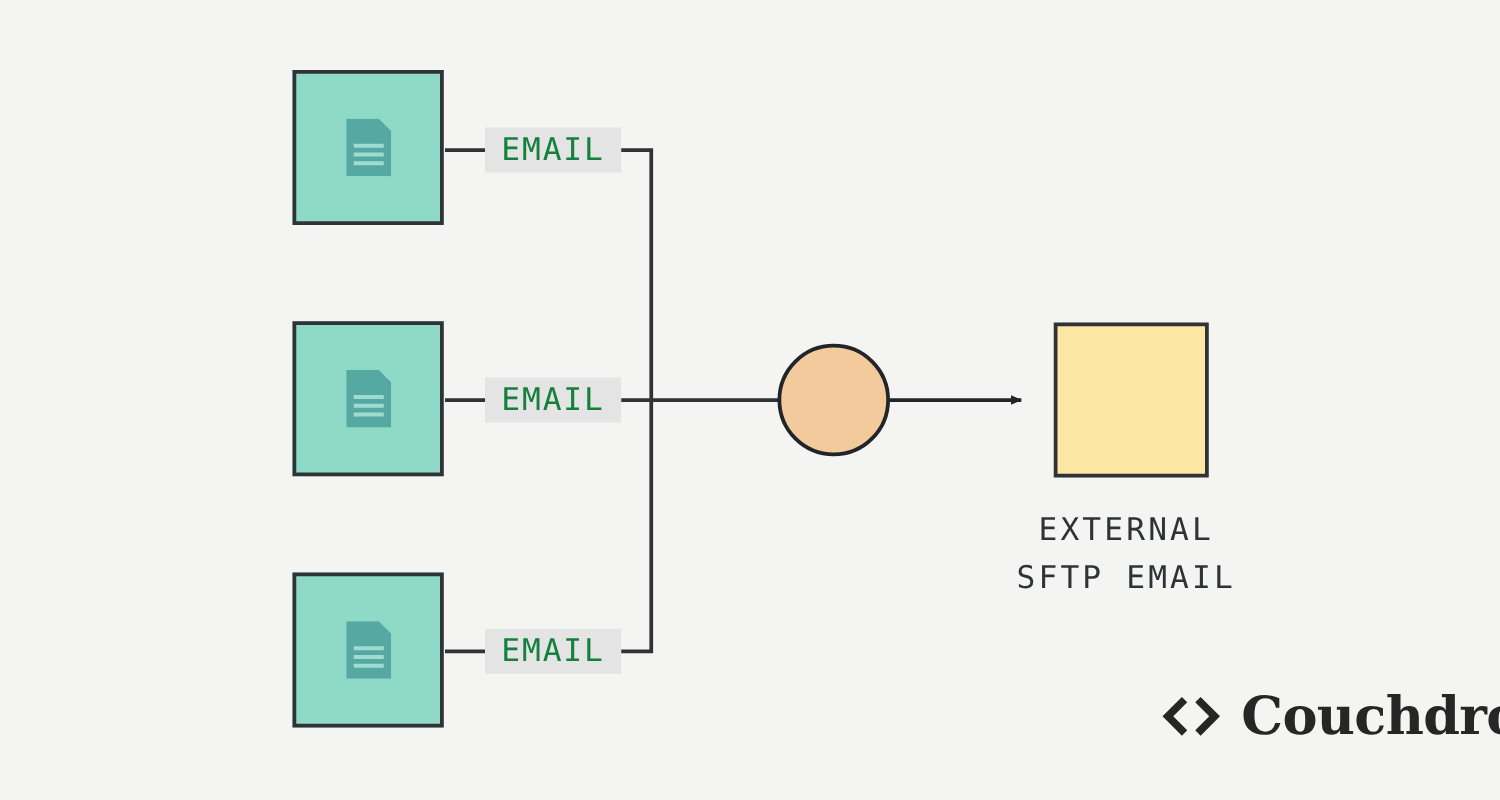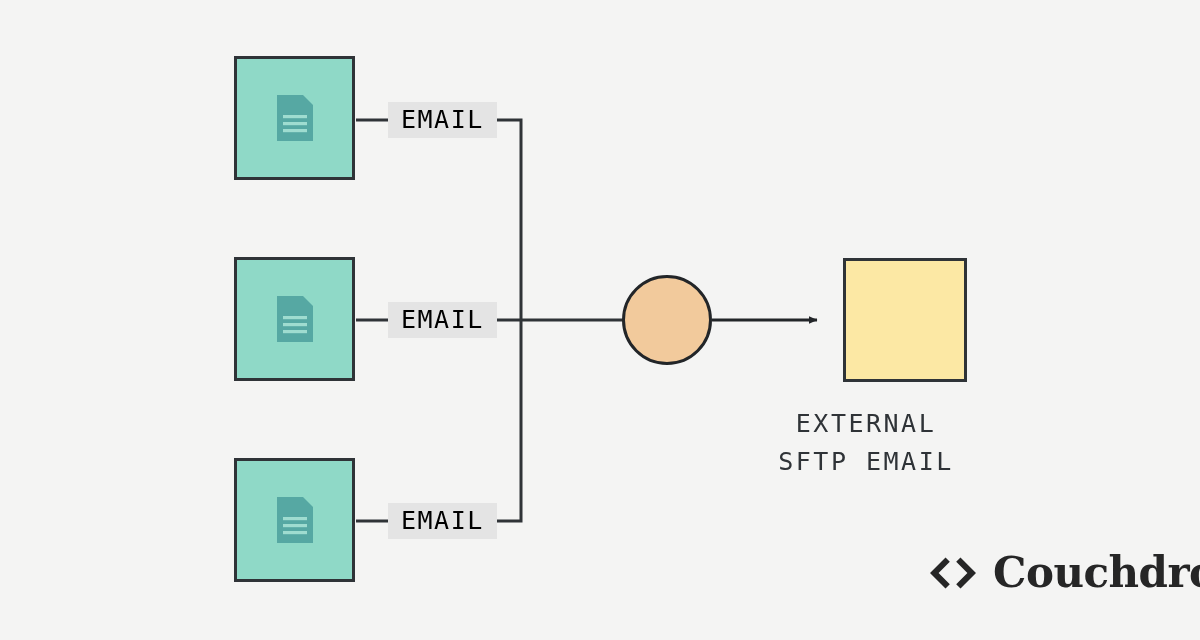--- a/index.html
+++ b/index.html
@@ -48,21 +48,21 @@
     height: 46px;
     display: block;
   }
 
   
   .email-label {
     position: absolute;
     height: 36px;
     padding: 0 13px;
     background: #e4e4e4;
-    color: #000000;
+    color: #15803d;
     font-family: "DejaVu Sans Mono", monospace;
     font-size: 25px;
     letter-spacing: 1.5px;
     line-height: 36px;
     white-space: nowrap;
     text-align: center;
     box-sizing: border-box;
   }
   .email-label.e1 { left: 388px; top: 102px; }
   .email-label.e2 { left: 388px; top: 302px; }
@@ -87,21 +87,21 @@
     left: 843px;
     top: 258px;
     width: 124px;
     height: 124px;
     background: #fce8a4;
     border: 3px solid #2f3337;
     box-sizing: border-box;
   }
   .dest-caption {
     position: absolute;
-    left: 721px;
+    left: 756px;
     top: 405px;
     width: 290px;
     text-align: center;
     color: #2f3337;
     font-family: "DejaVu Sans Mono", monospace;
     font-size: 25px;
     letter-spacing: 2.5px;
     line-height: 38px;
   }
   .dest-caption span { display: block; }

